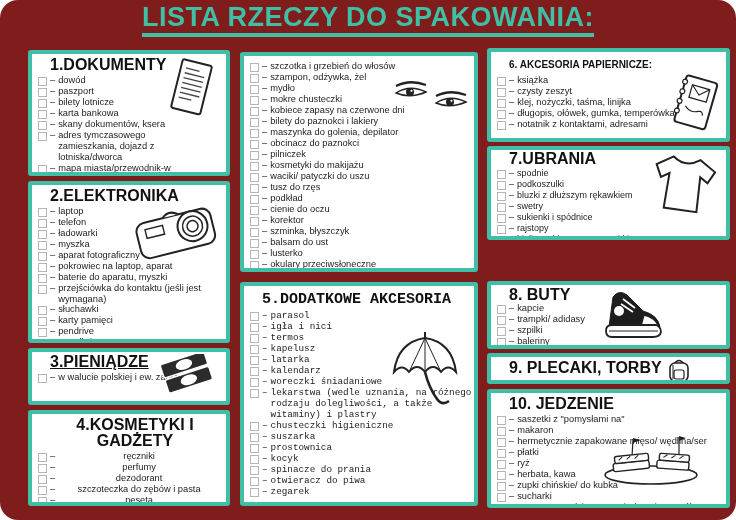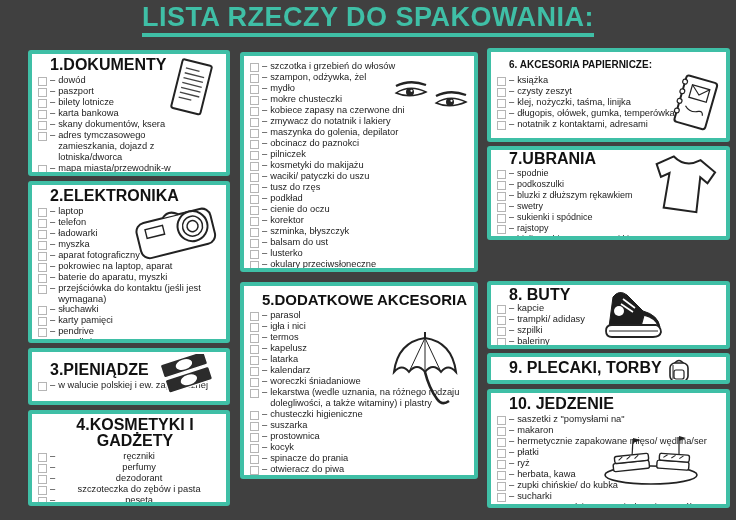--- a/index.html
+++ b/index.html
@@ -1,17 +1,17 @@
 <!DOCTYPE html>
 <html lang="pl" style="--accent: #3fbfa6;"><head>
 <meta charset="utf-8">
 <style>
   html,body{margin:0;padding:0;background:#fff;}
-  .page{position:relative;width:736px;height:520px;background:#404040;overflow:hidden;
-        font-family:"Liberation Sans", sans-serif;color:#1c1c1c;}
+  .page{position:relative;width:736px;height:520px;background:#7f1d1d;overflow:hidden;
+        font-family:"Liberation Sans", sans-serif;color:#1c1c1c;border-radius:18px;}
   .page-title{position:absolute;left:0;top:2px;width:736px;text-align:center;margin:0;
         font-size:27px;font-weight:bold;letter-spacing:.5px;color:var(--accent,#3fbfa6);}
   .page-title span{border-bottom:4px solid var(--accent,#3fbfa6);padding-bottom:1px;}
   .box{position:absolute;box-sizing:border-box;background:#fff;
         border:4px solid var(--accent,#3fbfa6);border-radius:3px;padding:2px 6px 2px 6px;overflow:hidden;}
   .box h2{margin:1px 0 2px 12px;font-size:16px;line-height:16px;font-weight:bold;color:#111;}
   .box h2.small{font-size:10px;}
   ul.items{list-style:none;margin:0;padding:0;}
   .item{display:flex;align-items:flex-start;font-size:9.3px;line-height:11px;}
   .tight .item{line-height:10.6px;}
@@ -156,21 +156,21 @@
         </li>
         <li class="item">
           <span class="checkbox"></span>
           <span class="dash">–</span>
           <span class="item-text">przedłużacz</span>
         </li>
       </ul>
   </div>
 
   <div class="box" style="left:28px;top:348px;width:202px;height:57px;">
-    <h2 style="margin-top:8px;">3.PIENIĄDZE</h2>
+    <h2 style="margin-top:0;text-decoration:underline;">3.PIENIĄDZE</h2>
     <span class="icon" style="right:10px;top:2px;">
       <svg width="58" height="40" viewBox="0 0 58 40">
           <g transform="rotate(-18 29 20)">
         <rect x="6" y="3" width="46" height="14" rx="2" fill="#2b2b2b" stroke="#fff" stroke-width="1.5"></rect>
         <ellipse cx="29" cy="10" rx="8.5" ry="5" fill="#fff"></ellipse>
         <rect x="6" y="19" width="46" height="14" rx="2" fill="#2b2b2b" stroke="#fff" stroke-width="1.5"></rect>
         <ellipse cx="29" cy="26" rx="8.5" ry="5" fill="#fff"></ellipse>
       </g>
         </svg>
     </span>
@@ -253,21 +253,21 @@
           <span class="item-text">mokre chusteczki</span>
         </li>
         <li class="item">
           <span class="checkbox"></span>
           <span class="dash">–</span>
           <span class="item-text">kobiece zapasy na czerwone dni</span>
         </li>
         <li class="item">
           <span class="checkbox"></span>
           <span class="dash">–</span>
-          <span class="item-text">zmywacz do notatnik i lakiery</span>
+          <span class="item-text">bilety do paznokci i lakiery</span>
         </li>
         <li class="item">
           <span class="checkbox"></span>
           <span class="dash">–</span>
           <span class="item-text">maszynka do golenia, depilator</span>
         </li>
         <li class="item">
           <span class="checkbox"></span>
           <span class="dash">–</span>
           <span class="item-text">obcinacz do paznokci</span>
@@ -327,21 +327,21 @@
           <span class="dash">–</span>
           <span class="item-text">okulary przeciwsłoneczne</span>
         </li>
         <li class="item">
           <span class="dash">–</span>
           <span class="item-text">biżuteria (wedle uznania)</span>
         </li>
       </ul>
   </div>
 
-  <div class="box" style="left:240px;top:282px;width:238px;height:197px;">
+  <div class="box" style="left:240px;top:282px;width:238px;height:224px;font-family:Liberation Mono, monospace;">
     <h2 style="font-size:15px;margin-top:4px;">5.DODATKOWE AKCESORIA</h2>
     <span class="icon" style="right:12px;top:44px;">
       <svg width="74" height="82" viewBox="0 0 74 82">
         <line x1="37" y1="2" x2="37" y2="10" stroke="#222" stroke-width="2"></line>
         <path d="M6,42 Q10,12 37,8 Q64,12 68,42 Q60,33 53,42 Q45,32 37,42 Q29,32 21,42 Q14,33 6,42 Z" fill="#fff" stroke="#222" stroke-width="2"></path>
         <path d="M37,8 L21,42 M37,8 L37,42 M37,8 L53,42" stroke="#222" stroke-width="1"></path>
         <path d="M37,42 Q41,58 49,69 q5,7 12,2" stroke="#222" stroke-width="2.6" fill="none"></path>
       </svg>
     </span>
     <ul class="items" style="width:226px;">

